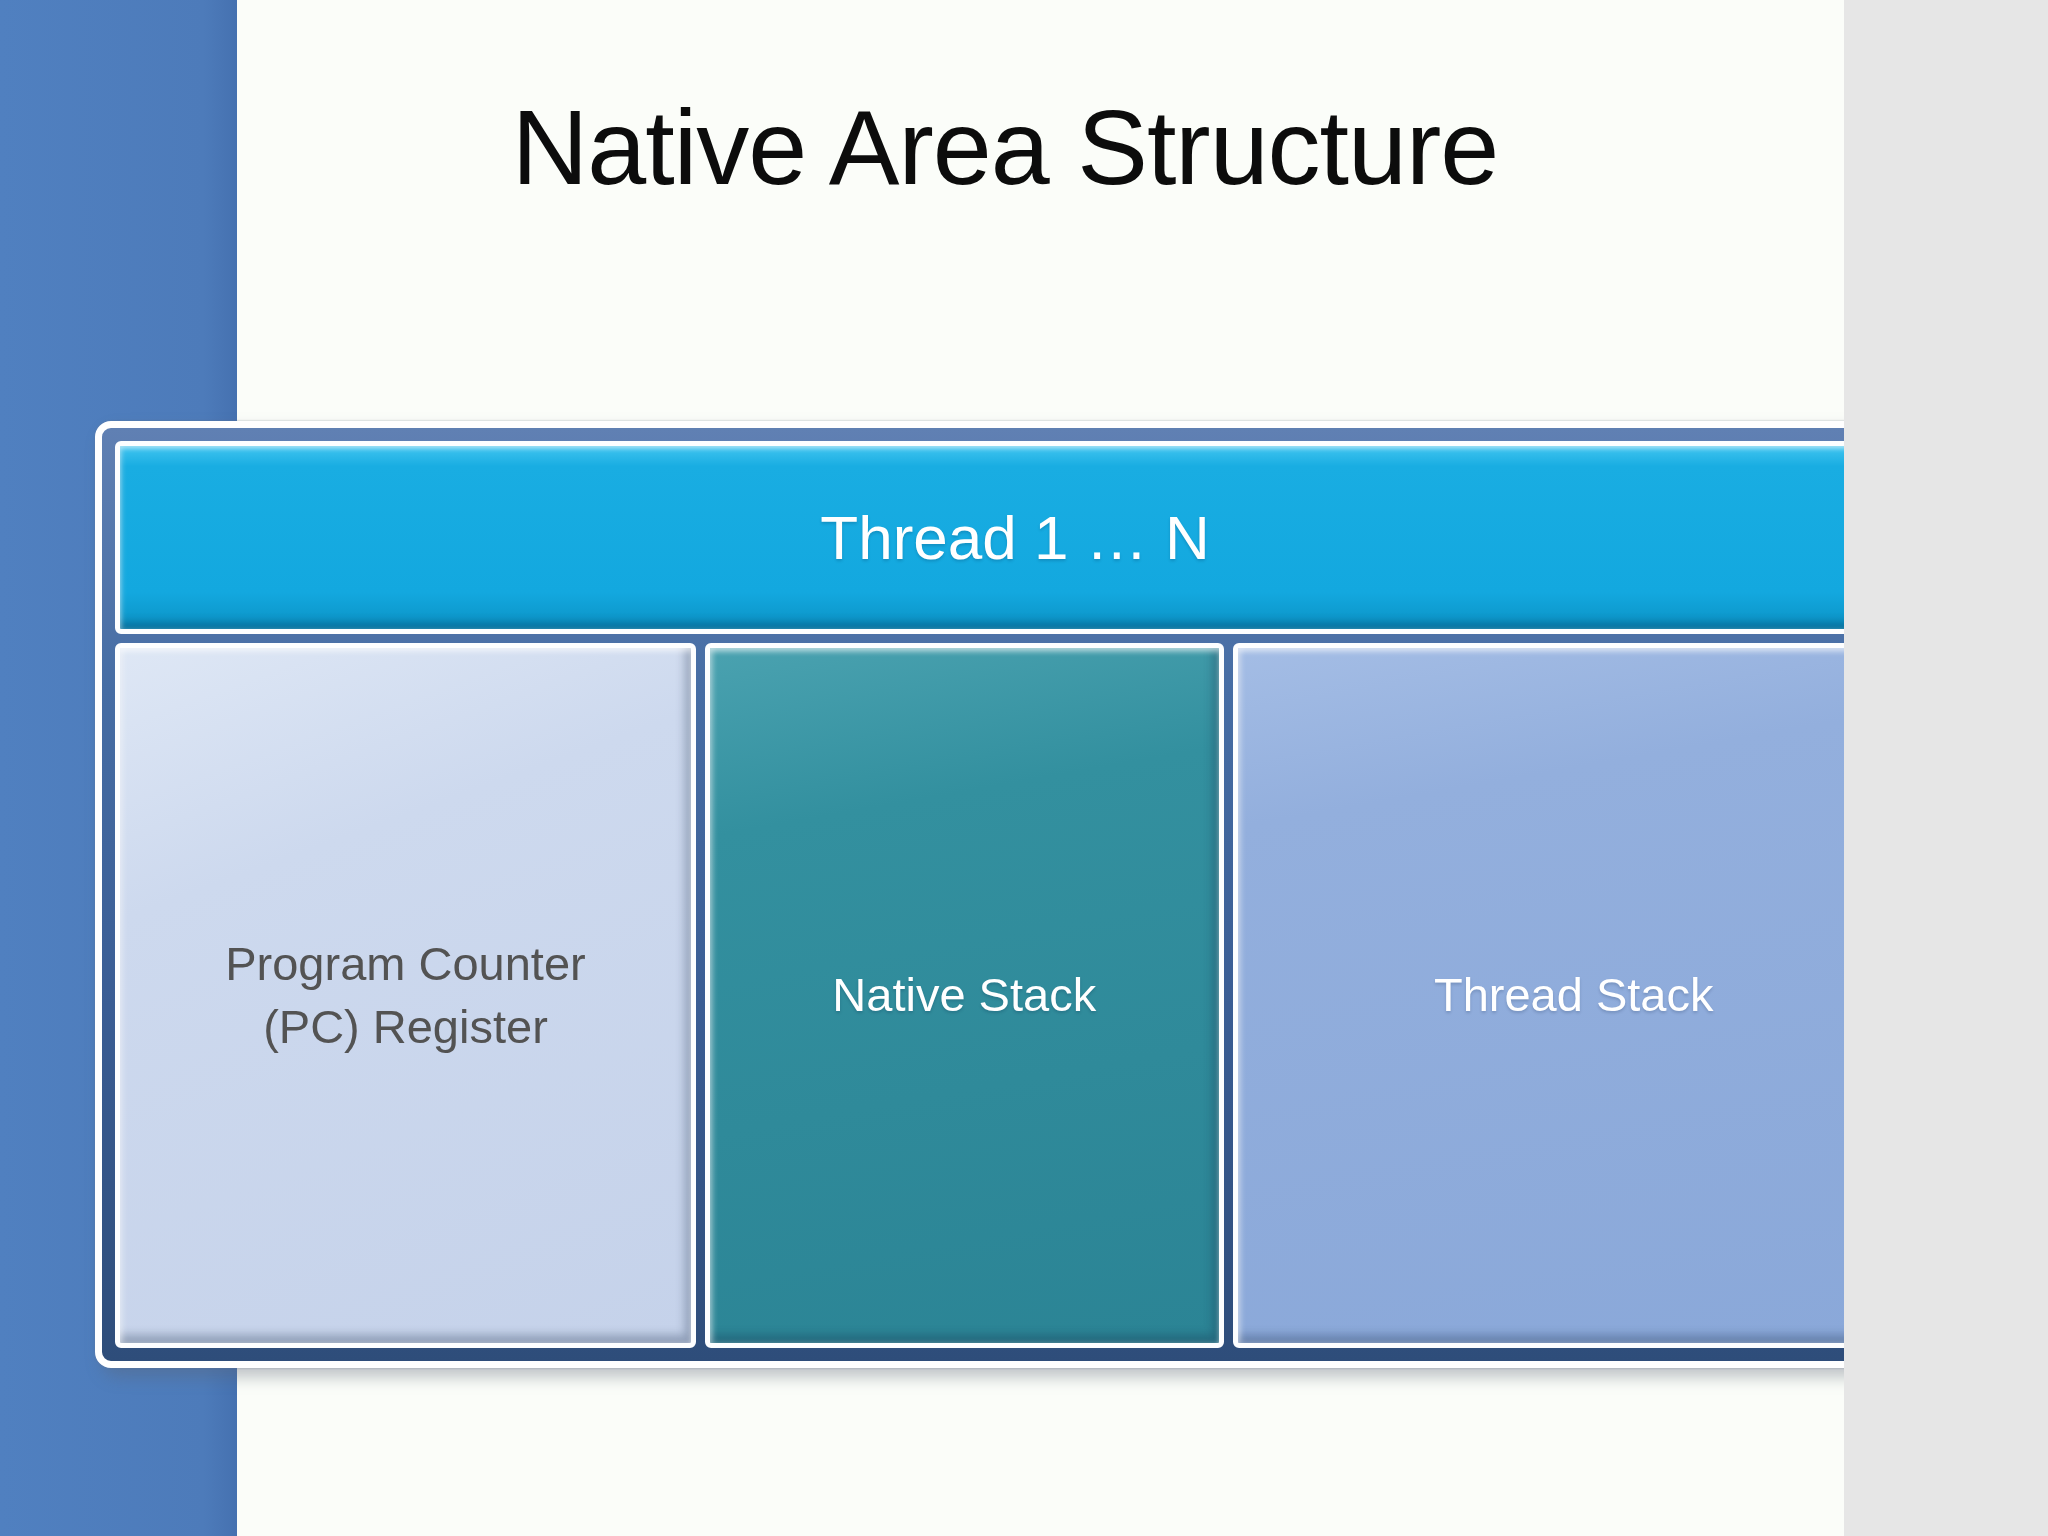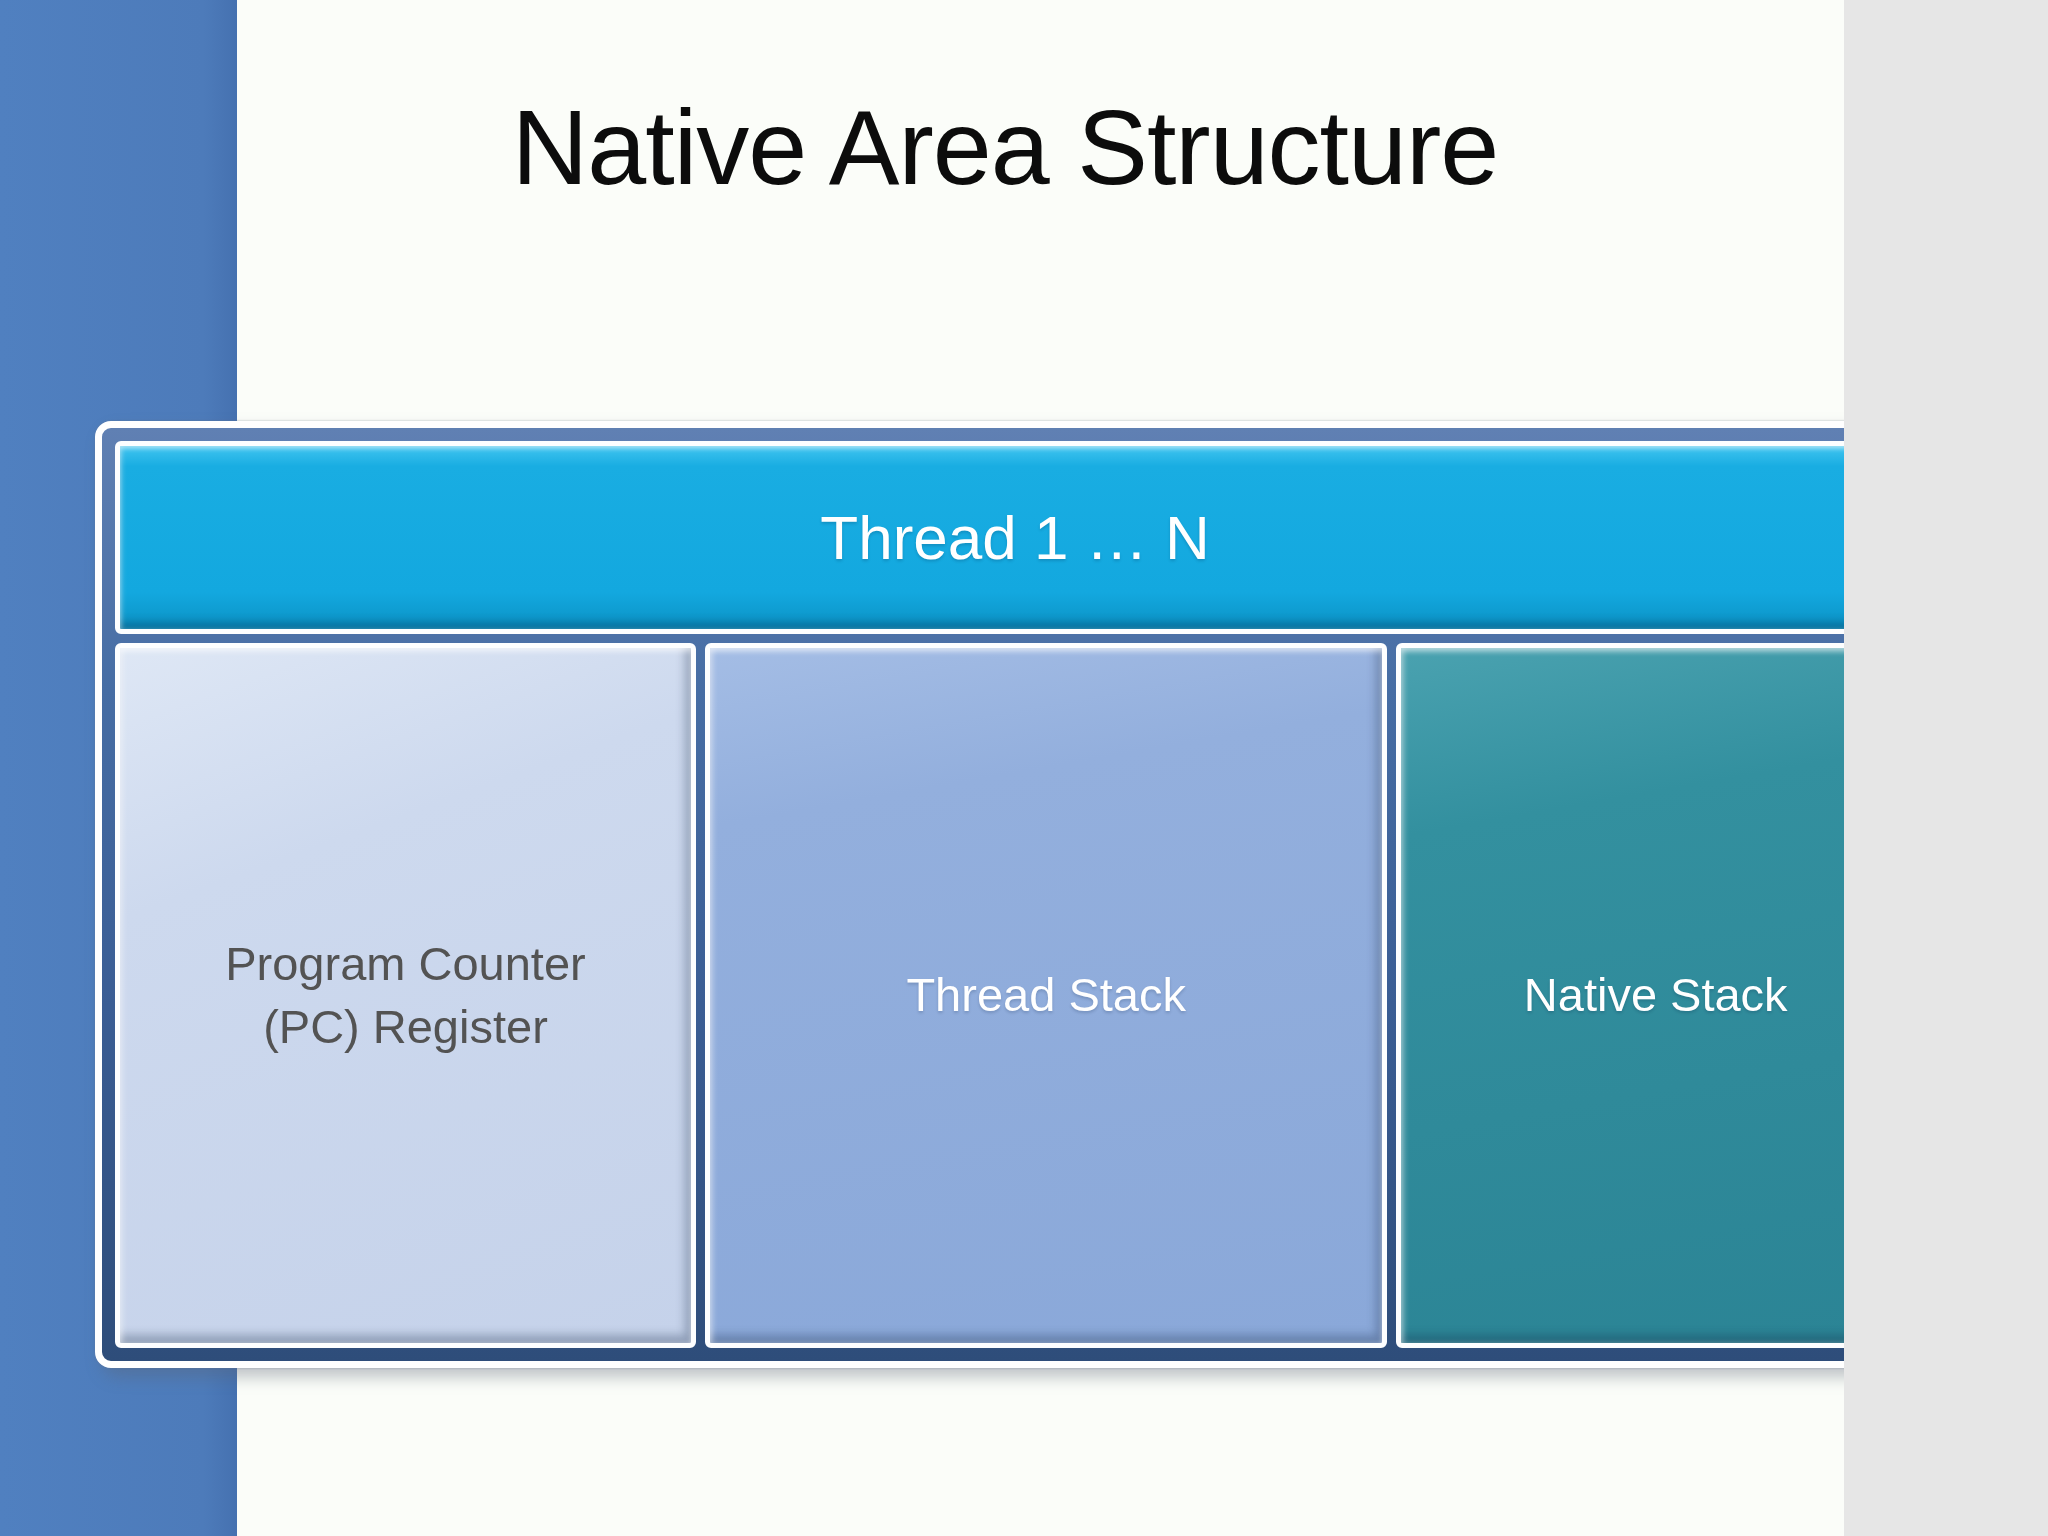--- a/index.html
+++ b/index.html
@@ -125,23 +125,23 @@
     <div class="cell thread-bar">
       <span class="label light-text">Thread 1 … N</span>
     </div>
 
     <div class="row">
 
       <div class="cell box box-pc">
         <span class="label">Program Counter (PC) Register</span>
       </div>
 
+      <div class="cell box box-native">
+        <span class="label light-text">Native Stack</span>
+      </div>
+
       <div class="cell box box-thread">
         <span class="label light-text">Thread Stack</span>
-      </div>
-
-      <div class="cell box box-native">
-        <span class="label light-text">Native Stack</span>
       </div>
 
     </div>
   </div>
 </div>
 
 </body></html>

